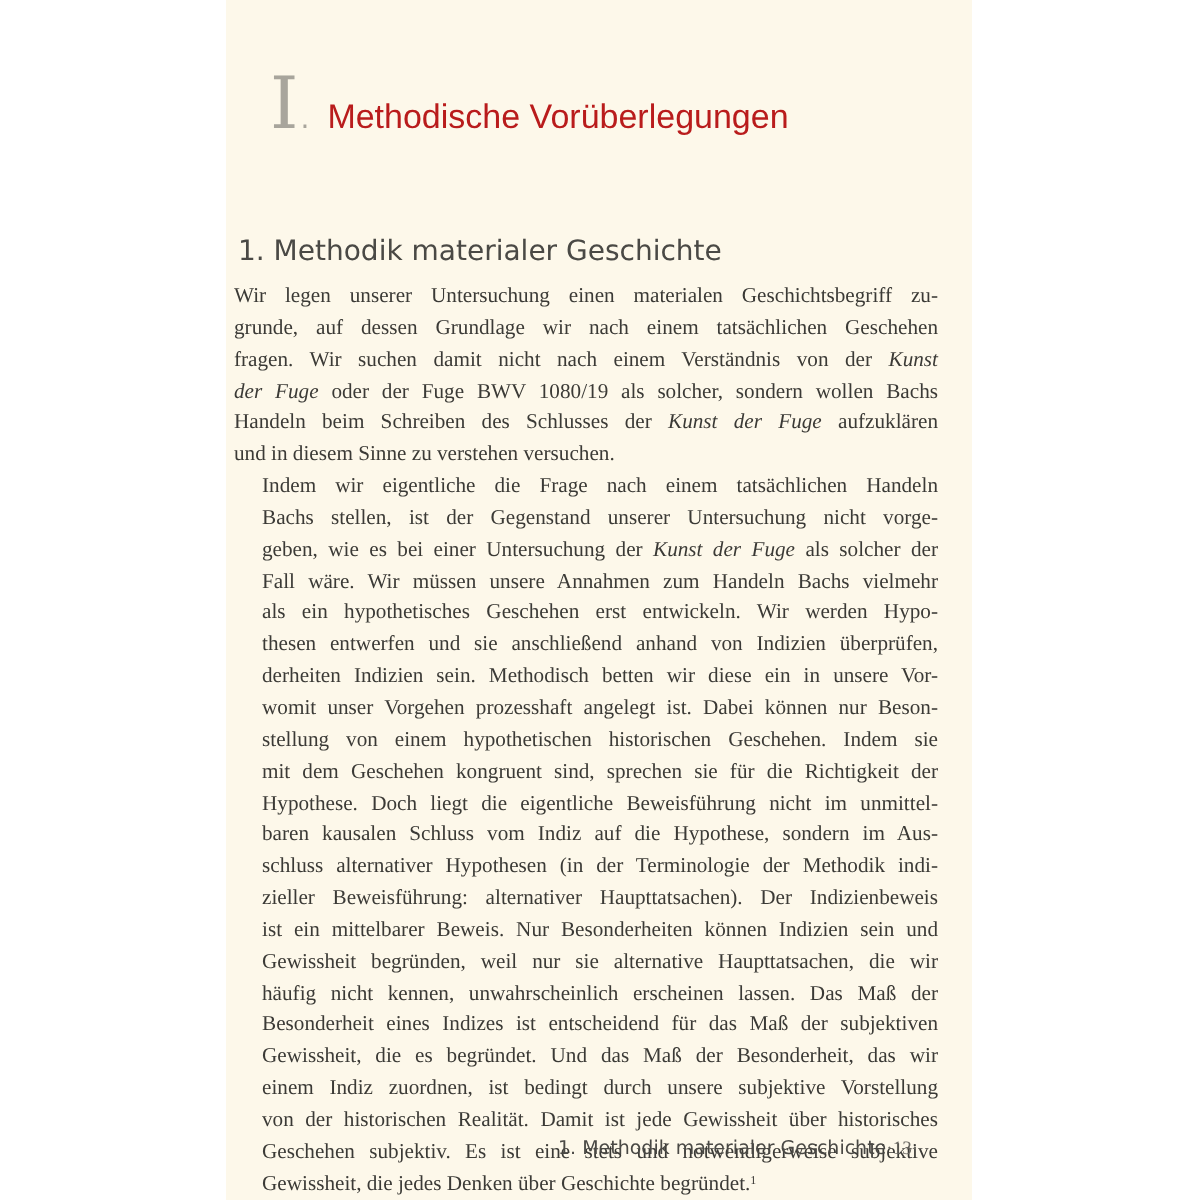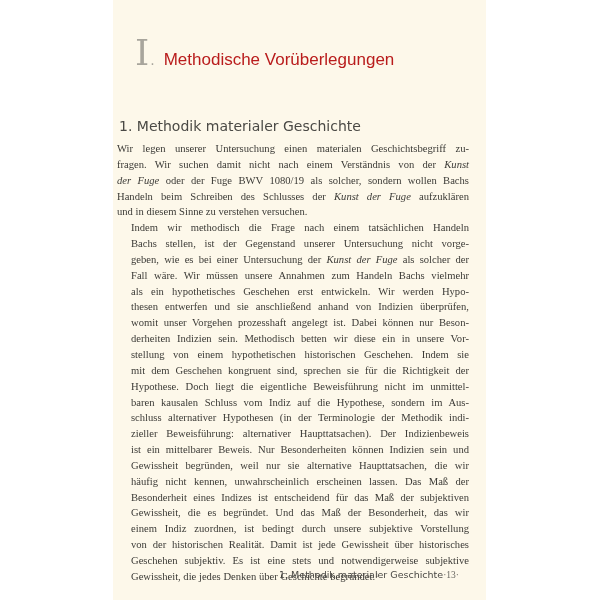--- a/index.html
+++ b/index.html
@@ -50,34 +50,35 @@
     <span class="chapter-num">I</span>
     <span class="chapter-dot">.</span>
     <span class="chapter-title">Methodische Vorüberlegungen</span>
   </div>
 
   <div class="section">1.  Methodik materialer Geschichte</div>
 
   <div class="body-text" id="body-text">
       <p>
         <span class="line">Wir legen unserer Untersuchung einen materialen Geschichtsbegriff zu-</span>
+        <span class="line">grunde, auf dessen Grundlage wir nach einem tatsächlichen Geschehen</span>
         <span class="line">fragen. Wir suchen damit nicht nach einem Verständnis von der <i>Kunst</i></span>
         <span class="line"><i>der Fuge</i> oder der Fuge BWV 1080/19 als solcher, sondern wollen Bachs</span>
         <span class="line">Handeln beim Schreiben des Schlusses der <i>Kunst der Fuge</i> aufzuklären</span>
         <span class="line last">und in diesem Sinne zu verstehen versuchen.</span>
       </p>
       <p class="indent">
-        <span class="line" style="text-indent: 14px;">Indem wir methodisch die Frage nach einem tatsächlichen Handeln</span>
+        <span class="line" style="text-indent: 14px;">Indem wir eigentliche die Frage nach einem tatsächlichen Handeln</span>
         <span class="line">Bachs stellen, ist der Gegenstand unserer Untersuchung nicht vorge-</span>
         <span class="line">geben, wie es bei einer Untersuchung der <i>Kunst der Fuge</i> als solcher der</span>
         <span class="line">Fall wäre. Wir müssen unsere Annahmen zum Handeln Bachs vielmehr</span>
         <span class="line">als ein hypothetisches Geschehen erst entwickeln. Wir werden Hypo-</span>
         <span class="line">thesen entwerfen und sie anschließend anhand von Indizien überprüfen,</span>
+        <span class="line">derheiten Indizien sein. Methodisch betten wir diese ein in unsere Vor-</span>
         <span class="line">womit unser Vorgehen prozesshaft angelegt ist. Dabei können nur Beson-</span>
-        <span class="line">derheiten Indizien sein. Methodisch betten wir diese ein in unsere Vor-</span>
         <span class="line">stellung von einem hypothetischen historischen Geschehen. Indem sie</span>
         <span class="line">mit dem Geschehen kongruent sind, sprechen sie für die Richtigkeit der</span>
         <span class="line">Hypothese. Doch liegt die eigentliche Beweisführung nicht im unmittel-</span>
         <span class="line">baren kausalen Schluss vom Indiz auf die Hypothese, sondern im Aus-</span>
         <span class="line">schluss alternativer Hypothesen (in der Terminologie der Methodik indi-</span>
         <span class="line">zieller Beweisführung: alternativer Haupttatsachen). Der Indizienbeweis</span>
         <span class="line">ist ein mittelbarer Beweis. Nur Besonderheiten können Indizien sein und</span>
         <span class="line">Gewissheit begründen, weil nur sie alternative Haupttatsachen, die wir</span>
         <span class="line">häufig nicht kennen, unwahrscheinlich erscheinen lassen. Das Maß der</span>
         <span class="line">Besonderheit eines Indizes ist entscheidend für das Maß der subjektiven</span>

